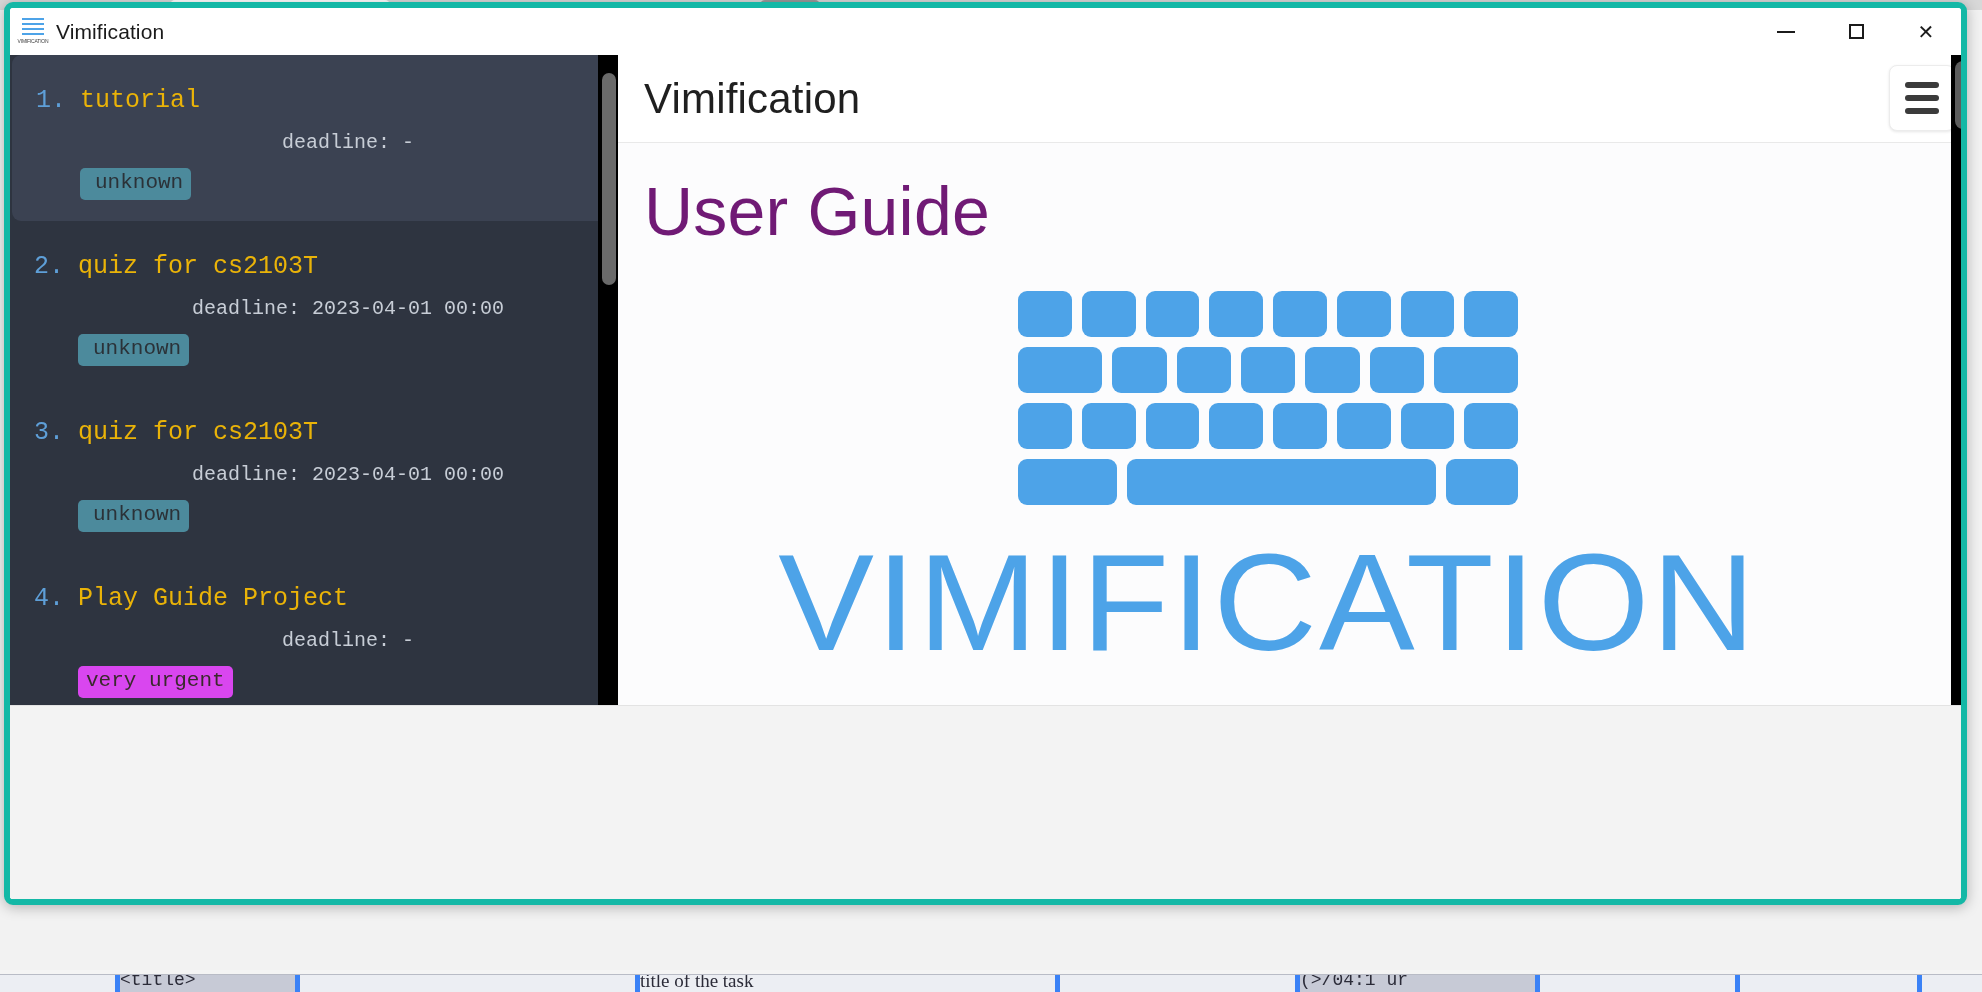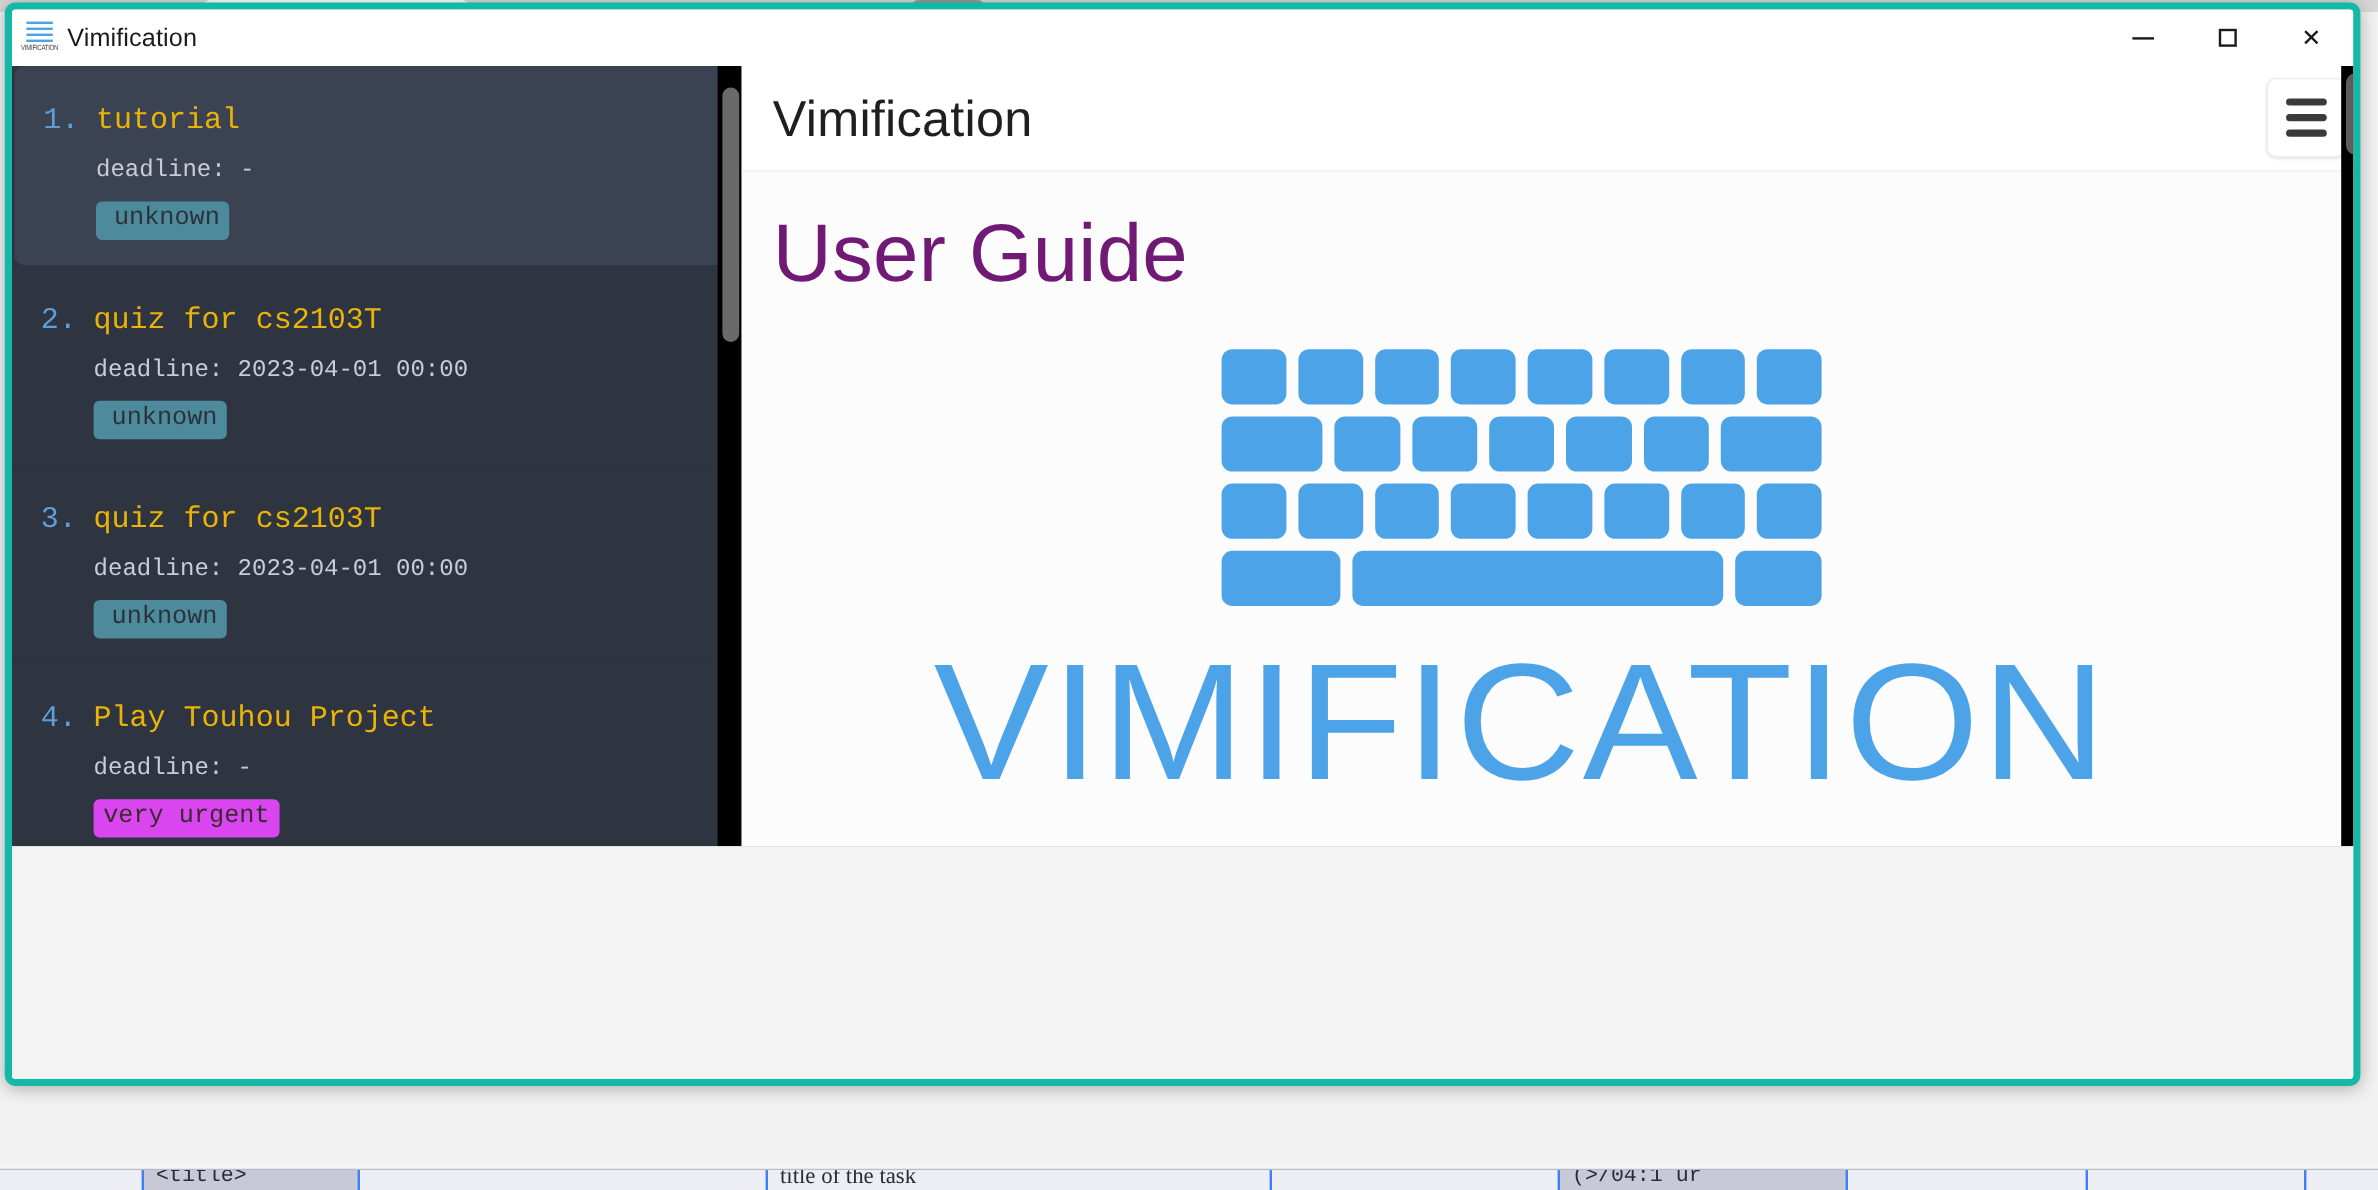--- a/index.html
+++ b/index.html
@@ -43,26 +43,25 @@
     left: 0; bottom: 0;
     width: 1982px; height: 18px;
     border-top: 1px solid #b9bcc6;
     background: #eceef3;
     display: flex;
     align-items: flex-start;
     overflow: hidden;
   }
   .bg-doc-cell {
     height: 18px;
-    border-right: 2px solid #3b82f6;
+    border-right: 5px solid #3b82f6;
     font-family: "Liberation Serif", serif;
     font-size: 19px;
     color: #2b2b38;
     line-height: 0.62;
-    padding-left: 10px;
     white-space: nowrap;
     overflow: hidden;
   }
   .bg-doc-cell.mono { font-family: "Liberation Mono", monospace; font-size: 18px; }
   .bg-doc-cell.hl { background: #c7cad6; }
 
   
   #app-window {
     position: absolute;
     left: 4px; top: 2px;
@@ -177,20 +176,21 @@
     line-height: 1.1;
   }
   .task-index { color: #5e9fd8; width: 44px; flex: none; }
   .task-title { color: #eab308; }
   .task-deadline {
     font-family: "Liberation Mono", monospace;
     font-size: 20px;
     color: #c7cdd6;
     margin-top: 16px;
     margin-left: 44px;
+    text-align: center;
   }
   .task-badge {
     display: inline-block;
     margin-top: 14px;
     margin-left: 44px;
     padding: 4px 8px 6px 8px;
     border-radius: 5px;
     font-family: "Liberation Mono", monospace;
     font-size: 21px;
     line-height: 1.05;
@@ -410,21 +410,21 @@
               <div class="task-title-row">
                 <span class="task-index">3.</span>
                 <span class="task-title">quiz for cs2103T</span>
               </div>
               <div class="task-deadline">deadline: 2023-04-01 00:00</div>
               <div><span class="task-badge badge-unknown">unknown</span></div>
             </div>
             <div class="task-item">
               <div class="task-title-row">
                 <span class="task-index">4.</span>
-                <span class="task-title">Play Touhou Project</span>
+                <span class="task-title">Play Guide Project</span>
               </div>
               <div class="task-deadline">deadline: -</div>
               <div><span class="task-badge badge-very-urgent">very urgent</span></div>
             </div>
           </div>
 
         <div id="list-scrollbar">
           <div id="list-scroll-thumb"></div>
         </div>
       </div>

